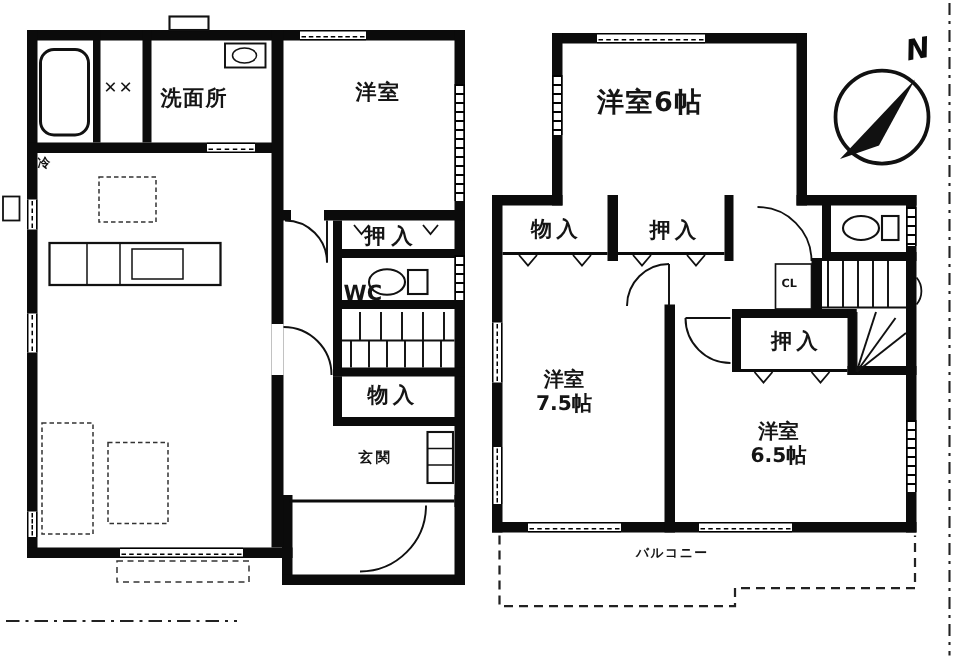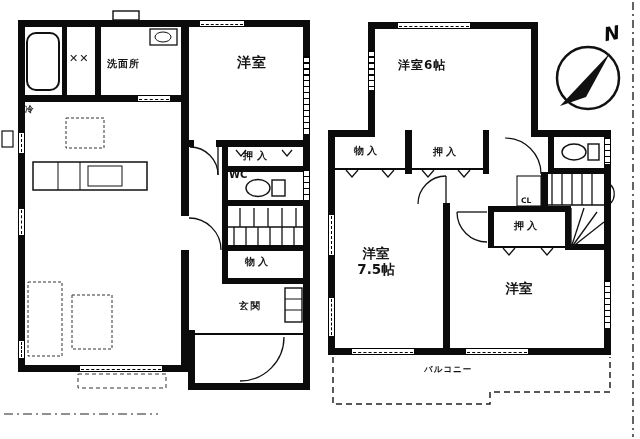--- a/index.html
+++ b/index.html
@@ -9,21 +9,21 @@
   .thin{position:absolute;background:#0b0b0b;}
   .gap{position:absolute;background:#ffffff;}
   .winh{position:absolute;background:#fff;border-top:1.5px solid #000;border-bottom:1.5px solid #000;box-sizing:border-box;}
   .winh::after{content:"";position:absolute;left:1px;right:1px;top:50%;border-top:1px dashed #000;}
   .winv{position:absolute;background:#fff;border-left:1.5px solid #000;border-right:1.5px solid #000;box-sizing:border-box;}
   .winv::after{content:"";position:absolute;top:1px;bottom:1px;left:45%;border-left:1px dashed #000;}
   .ladder{position:absolute;box-sizing:border-box;border-left:1.5px solid #000;border-right:1.5px solid #000;
           background:repeating-linear-gradient(to bottom,#000 0 1.5px,#fff 1.5px 6px);}
   .lbl{position:absolute;font-weight:700;color:#151515;white-space:nowrap;line-height:1.2;}
   .c{text-align:center;}
-  .sm{font-size:10px;letter-spacing:1px;text-align:center;}
+  .sm{font-size:14px;letter-spacing:1px;text-align:center;}
   .room{font-size:14px;letter-spacing:1px;}
   .floorname{font-size:15px;letter-spacing:2px;}
   svg{position:absolute;left:0;top:0;pointer-events:none;}
   .north{position:absolute;font-size:19px;font-weight:700;font-style:italic;color:#0b0b0b;transform:rotate(-10deg);}
 </style>
 </head>
 <body>
 
 <div id="plan">
 
@@ -192,33 +192,34 @@
       <polygon points="610,53 560,106 586,97" fill="#111"></polygon>
     </g>
   </svg>
 
   <div class="lbl sm" style="left:107px;top:58px">洗面所</div>
   <div class="lbl" style="left:69px;top:52px;font-size:11px;letter-spacing:1px">✕✕</div>
   <div class="lbl c room" style="left:208px;top:54px;width:88px">
     <div>洋室</div>
   </div>
   <div class="lbl sm" style="left:243px;top:150px;letter-spacing:4px">押入</div>
-  <div class="lbl" style="left:229px;top:169px;font-size:10px">WC</div>
+  <div class="lbl" style="left:229px;top:188px;font-size:14px">WC</div>
   <div class="lbl sm" style="left:245px;top:256px;letter-spacing:3px">物入</div>
   <div class="lbl" style="left:239px;top:300px;font-size:9.5px;letter-spacing:2px">玄関</div>
   <div class="lbl" style="left:25px;top:104px;font-size:8.5px">冷</div>
 
-  <div class="lbl room" style="left:398px;top:58px;font-size:12px">洋室6帖</div>
+  <div class="lbl room" style="left:398px;top:58px;font-size:18px">洋室6帖</div>
   <div class="lbl sm" style="left:354px;top:145px;letter-spacing:3px">物入</div>
   <div class="lbl sm" style="left:433px;top:146px;letter-spacing:3px">押入</div>
   <div class="lbl sm" style="left:514px;top:220px;letter-spacing:3px">押入</div>
-  <div class="lbl" style="left:521px;top:196px;font-size:7.5px">CL</div>
+  <div class="lbl" style="left:521px;top:184px;font-size:7.5px">CL</div>
   <div class="lbl c" style="left:345px;top:245px;width:62px;font-size:13.5px">
     <div>洋室</div>
     <div>7.5帖</div>
   </div>
   <div class="lbl c" style="left:478px;top:280px;width:82px;font-size:13.5px">
     <div>洋室</div>
+    <div>6.5帖</div>
   </div>
   <div class="lbl" style="left:424px;top:364px;font-size:8.5px;letter-spacing:1px">バルコニー</div>
 
   <div class="north" style="left:604px;top:22px">N</div>
 </div>
 
 </body></html>

